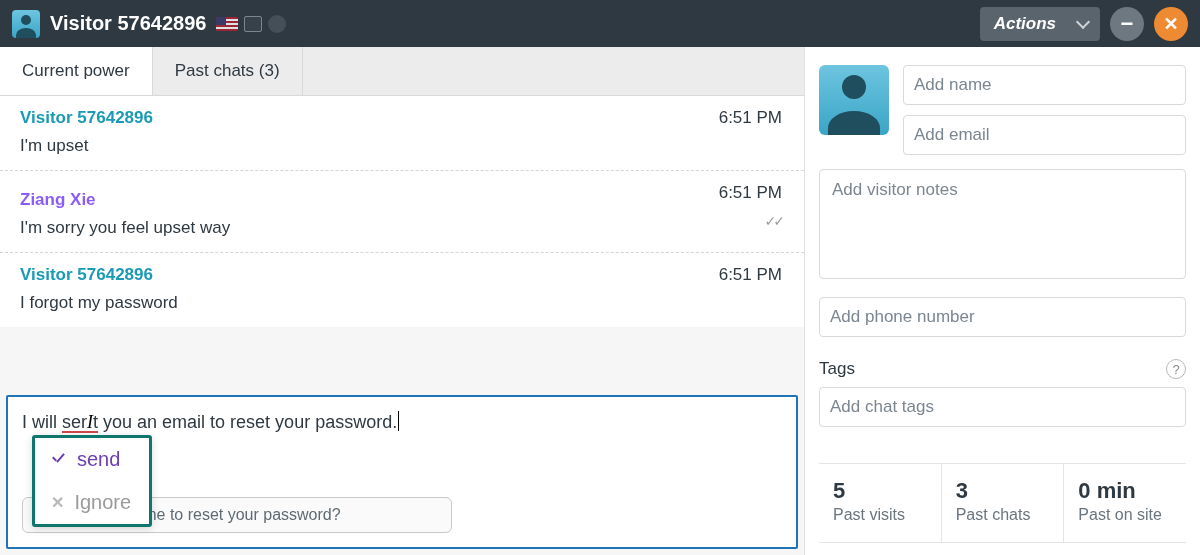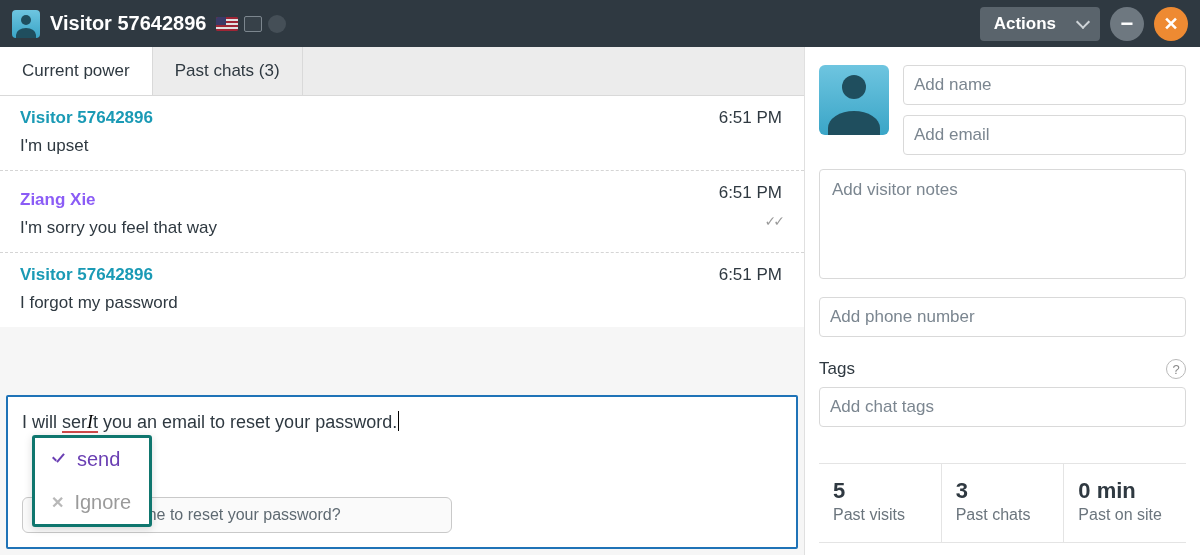--- a/index.html
+++ b/index.html
@@ -26,21 +26,21 @@
   .flag-us::before { content:""; position:absolute; inset:0;
     background: repeating-linear-gradient(#b22234 0 2px,#fff 2px 4px);
   }
   .flag-us::after { content:""; position:absolute; left:0; top:0; width:10px; height:8px; background:#3c3b6e;}
   .hdr-icon { width:18px; height:16px; border:1px solid #8a949c; border-radius:2px; background:#39434b; }
   .hdr-dot { width:18px;height:18px;border-radius:50%;background:#49535b;}
   .hdr-spacer { flex:1; }
   .actions-btn {
     height:34px; padding:0 44px 0 14px; border-radius:4px; background:#5a646c;
     color:#fff; font-weight:700; font-size:17px; position:relative; display:flex; align-items:center;
-    border:none; cursor:pointer;
+    border:none; cursor:pointer;font-style:italic;
   }
   .actions-btn .chev { position:absolute; right:12px; top:50%; width:10px; height:10px; transform:translateY(-70%) rotate(45deg); border-right:2px solid #cfd4d8; border-bottom:2px solid #cfd4d8;}
   .circ-btn { width:34px; height:34px; border-radius:50%; border:none; cursor:pointer; display:flex; align-items:center; justify-content:center; color:#fff; }
   .circ-min { background:#6e7880; font-size:22px; font-weight:700; }
   .circ-close { background:#ee8a32; font-size:18px; font-weight:700; }
 
   .body { display:flex; height:calc(100% - 47px); }
   .main { flex:1; min-width:0; background:#f6f6f6; display:flex; flex-direction:column; border-right:1px solid #e0e0e0; }
   .side { width:395px; background:#fff; padding:18px 14px 0 14px; display:flex; flex-direction:column; }
 
@@ -142,21 +142,21 @@
 
     <div class="msgs">
       <div class="msg">
         <div class="sender visitor">Visitor 57642896</div>
         <div class="msg-time">6:51 PM</div>
         <div class="msg-text">I'm upset</div>
       </div>
       <div class="msg">
         <div class="sender agent">Ziang Xie</div>
         <div class="msg-time">6:51 PM</div>
-        <div class="msg-text">I'm sorry you feel that way</div>
+        <div class="msg-text">I'm sorry you feel upset way</div>
         <div class="msg-ticks">✓✓</div>
       </div>
       <div class="msg">
         <div class="sender visitor">Visitor 57642896</div>
         <div class="msg-time">6:51 PM</div>
         <div class="msg-text">I forgot my password</div>
       </div>
     </div>
 
     <div class="compose-wrap">

